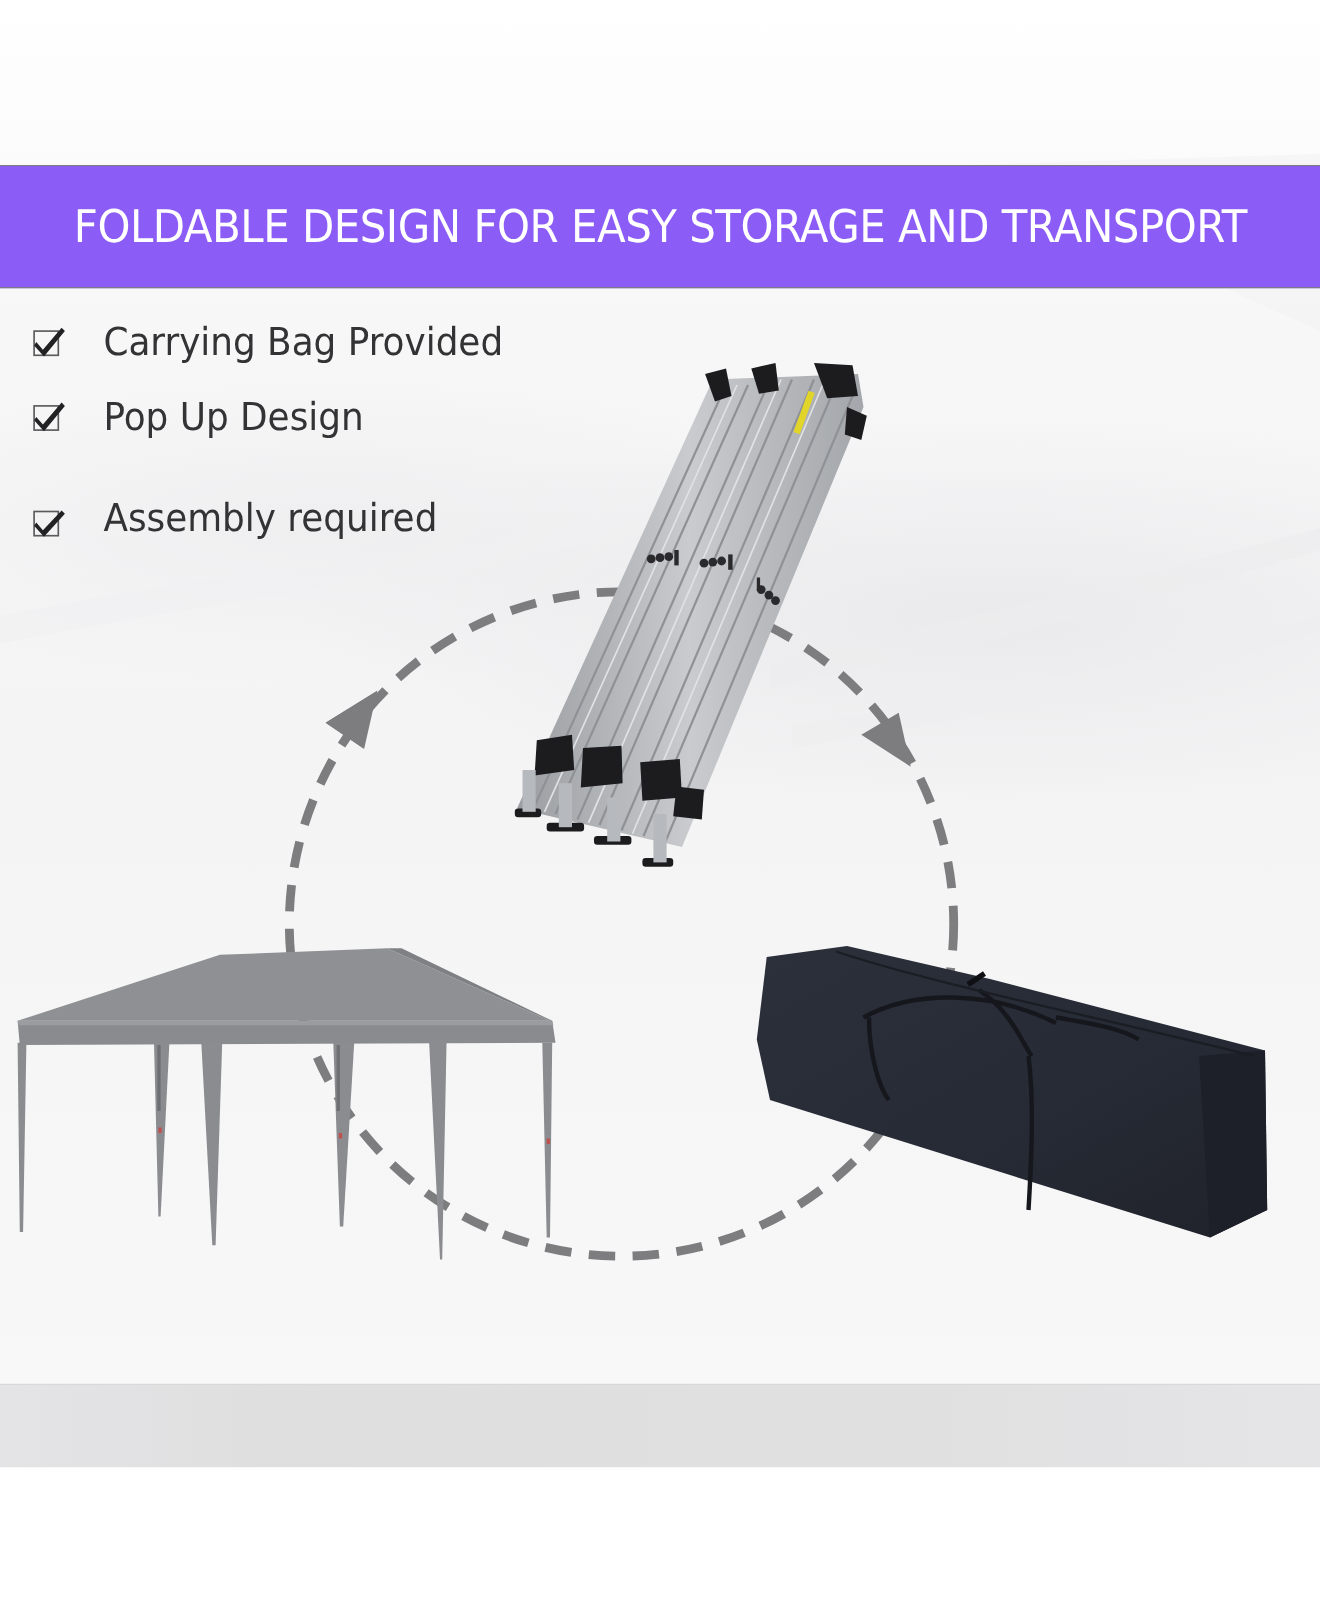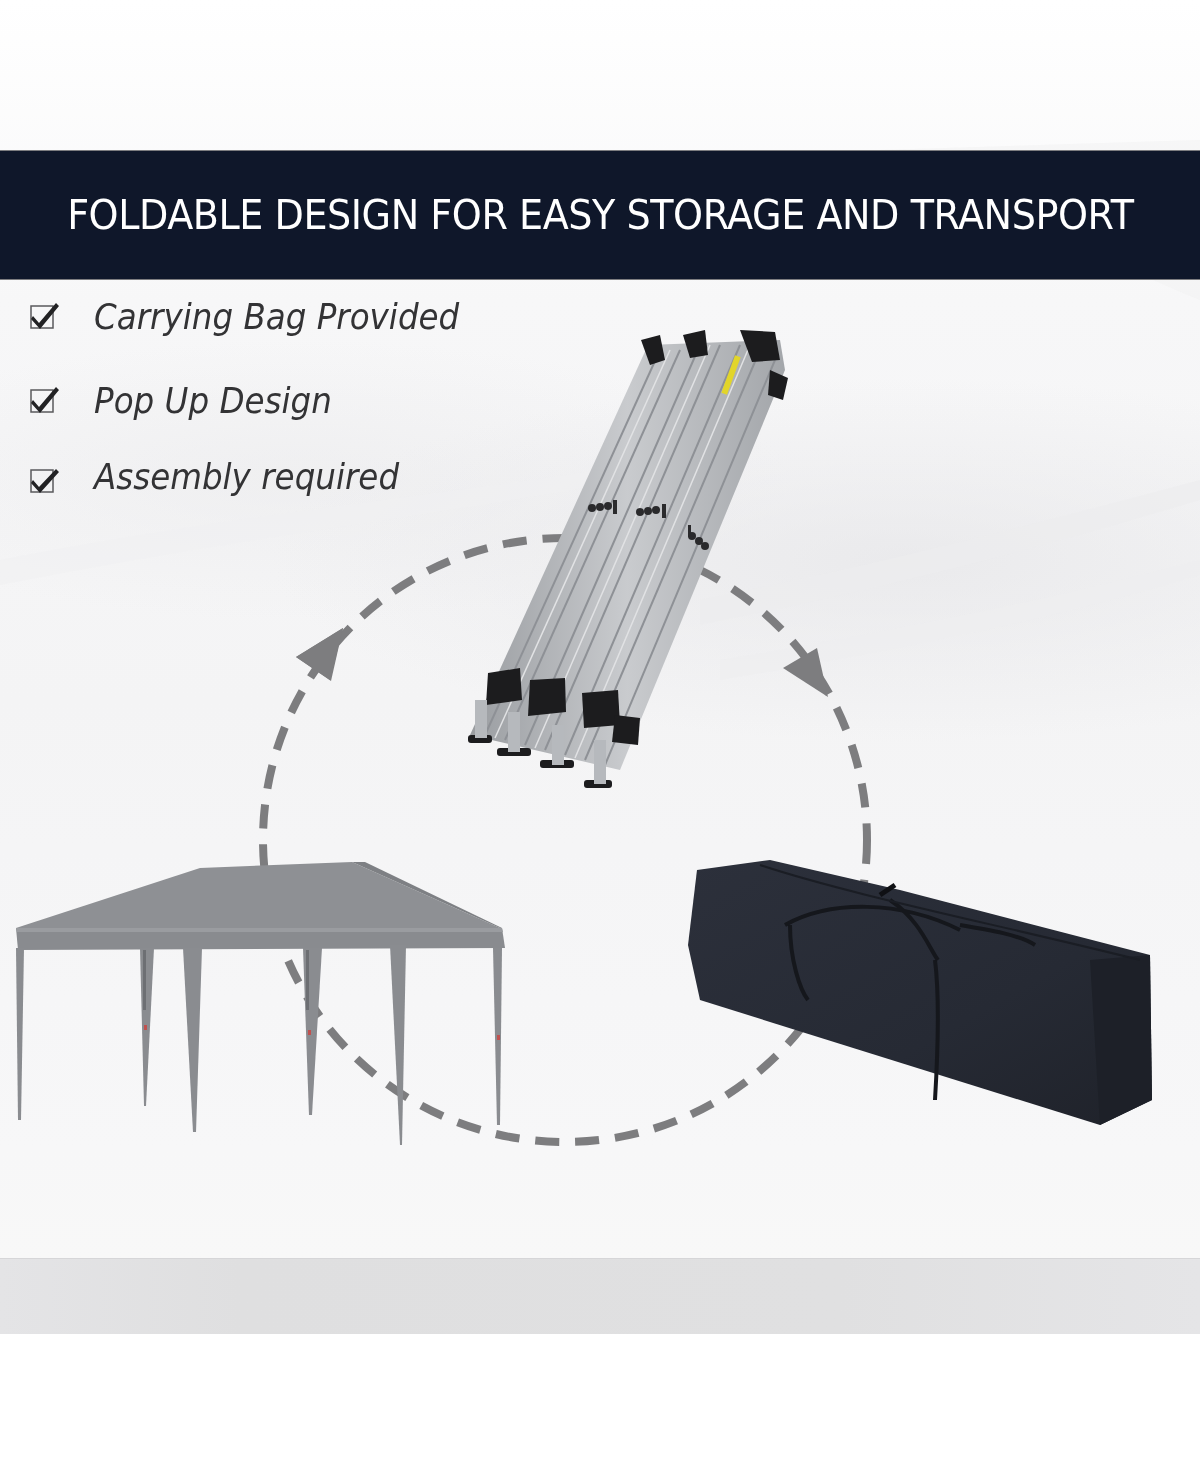--- a/index.html
+++ b/index.html
@@ -10,35 +10,35 @@
   }
   .scene {
     position: absolute; left: 0; top: 0; width: 1200px; height: 1466px;
     background:
       radial-gradient(ellipse 900px 260px at 900px 560px, rgba(225,225,228,0.55), rgba(255,255,255,0) 70%),
       radial-gradient(ellipse 700px 200px at 300px 480px, rgba(232,232,234,0.5), rgba(255,255,255,0) 70%),
       linear-gradient(180deg, #ffffff 0px, #f7f7f8 300px, #f4f4f5 700px, #f7f7f8 1150px, #f8f8f8 1258px);
   }
   .swoosh { position: absolute; left: 0; top: 0; }
   .banner {
-    position: absolute; left: 0; top: 150px; width: 1200px; height: 130px;
-    background: #0f172a;
+    position: absolute; left: 0; top: 150px; width: 1200px; height: 112px;
+    background: #8b5cf6;
     display: flex; align-items: center; justify-content: center;
     border-top: 1px solid #7d7d80; border-bottom: 1px solid #7d7d80;
     box-sizing: border-box;
   }
   .banner-title {
     color: #ffffff; font-size: 41px; letter-spacing: -0.5px;
     font-family: "DejaVu Sans", sans-serif;
     font-weight: normal; white-space: nowrap;
     transform: scaleX(0.93);
   }
   .features { position: absolute; left: 28px; top: 292px; }
   .feature {
-    position: absolute; left: 0; display: flex; align-items: center; height: 50px; font-style: italic;
+    position: absolute; left: 0; display: flex; height: 50px;
   }
   .check-box { width: 40px; height: 40px; position: relative; }
   .feature-label {
     margin-left: 26px; font-size: 35px; color: #333335;
     font-family: "DejaVu Sans", sans-serif; white-space: nowrap;
     transform: scaleX(0.93); transform-origin: left center;
   }
   .floor {
     position: absolute; left: 0; top: 1258px; width: 1200px; height: 75px;
     background: linear-gradient(90deg, #e4e4e6 0%, #dfdfe0 20%, #e0e0e1 70%, #e5e5e7 100%);
@@ -68,21 +68,21 @@
 <div class="features">
   <div class="feature" style="top:0px;">
     <div class="check-box">
       <svg width="40" height="40" viewBox="0 0 40 40">
         <rect x="3" y="9" width="22" height="22" fill="none" stroke="#5a5a5c" stroke-width="1.5"></rect>
         <path d="M5 19 L11 26 L28 6 L31 9 L12 32 L3 22 Z" fill="#222224"></path>
       </svg>
     </div>
     <span class="feature-label">Carrying Bag Provided</span>
   </div>
-  <div class="feature" style="top:84px;">
+  <div class="feature" style="top:68px;">
     <div class="check-box">
       <svg width="40" height="40" viewBox="0 0 40 40">
         <rect x="3" y="9" width="22" height="22" fill="none" stroke="#5a5a5c" stroke-width="1.5"></rect>
         <path d="M5 19 L11 26 L28 6 L31 9 L12 32 L3 22 Z" fill="#222224"></path>
       </svg>
     </div>
     <span class="feature-label">Pop Up Design</span>
   </div>
   <div class="feature" style="top:144px;margin-top:16px;">
     <div class="check-box">

